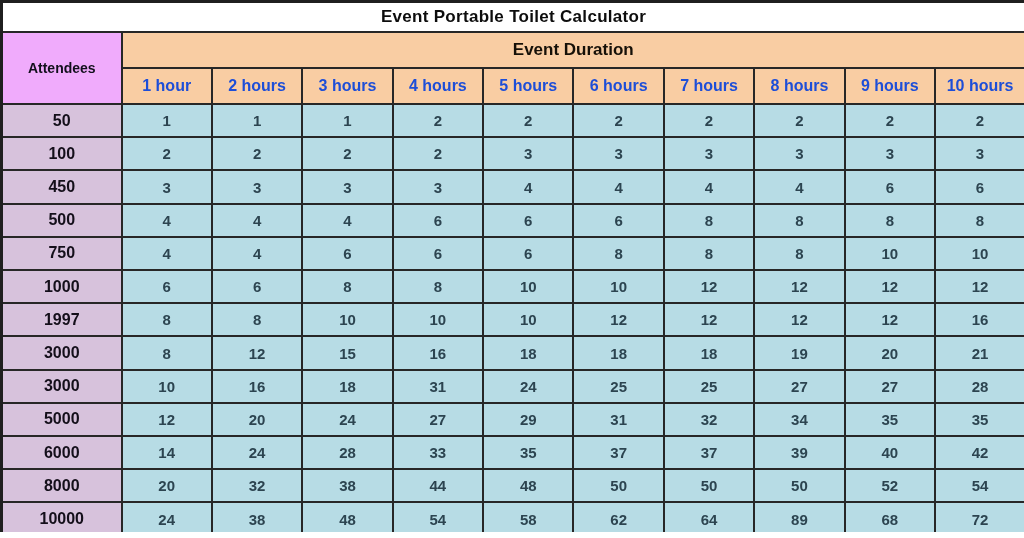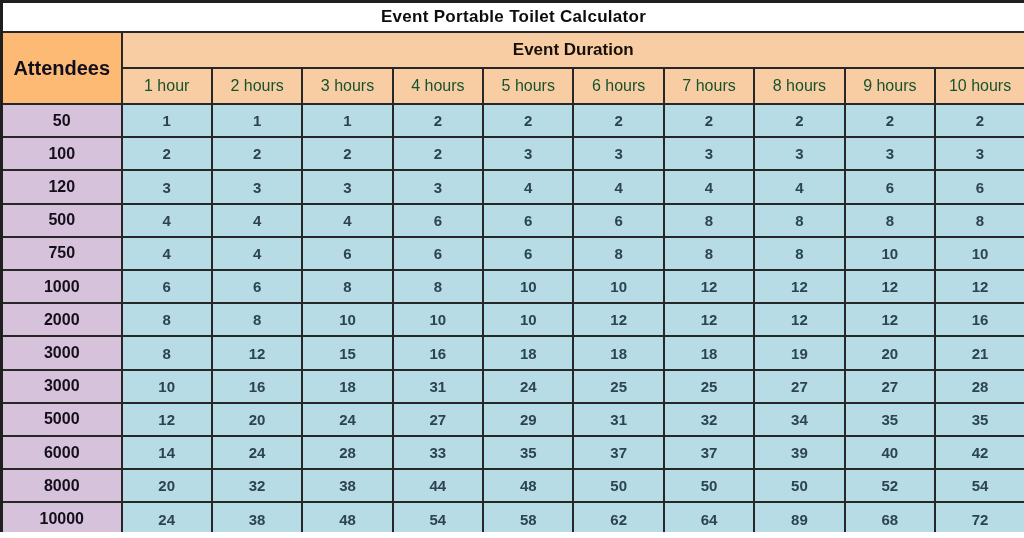--- a/index.html
+++ b/index.html
@@ -30,38 +30,38 @@
   }
   tr.title-row td {
     background: #ffffff;
     height: 28px;
     font-size: 17px;
     font-weight: bold;
     color: #0d0d0d;
     letter-spacing: 0.3px;
   }
   td.corner-cell {
-    background: #fdba74;
-    font-size: 20px;
+    background: #f0abfc;
+    font-size: 14px;
     font-weight: bold;
     color: #120f1c;
   }
   td.group-cell {
     background: #f9cda3;
     height: 34px;
     font-size: 17px;
     font-weight: bold;
     color: #161008;
   }
   tr.hours-row td {
     background: #f9cda3;
     height: 34px;
     font-size: 16px;
-    font-weight: normal;
-    color: #14532d;
+    font-weight: bold;
+    color: #1d4ed8;
   }
   td.row-label-cell {
     background: #d7c2dc;
     font-size: 16px;
     font-weight: bold;
     color: #140f1a;
   }
   td.value-cell {
     background: #b7dce5;
     font-size: 15px;
@@ -118,21 +118,21 @@
           <td class="value-cell">2</td>
           <td class="value-cell">2</td>
           <td class="value-cell">3</td>
           <td class="value-cell">3</td>
           <td class="value-cell">3</td>
           <td class="value-cell">3</td>
           <td class="value-cell">3</td>
           <td class="value-cell">3</td>
         </tr>
         <tr>
-          <td class="row-label-cell">120</td>
+          <td class="row-label-cell">450</td>
           <td class="value-cell">3</td>
           <td class="value-cell">3</td>
           <td class="value-cell">3</td>
           <td class="value-cell">3</td>
           <td class="value-cell">4</td>
           <td class="value-cell">4</td>
           <td class="value-cell">4</td>
           <td class="value-cell">4</td>
           <td class="value-cell">6</td>
           <td class="value-cell">6</td>
@@ -170,21 +170,21 @@
           <td class="value-cell">8</td>
           <td class="value-cell">8</td>
           <td class="value-cell">10</td>
           <td class="value-cell">10</td>
           <td class="value-cell">12</td>
           <td class="value-cell">12</td>
           <td class="value-cell">12</td>
           <td class="value-cell">12</td>
         </tr>
         <tr>
-          <td class="row-label-cell">2000</td>
+          <td class="row-label-cell">1997</td>
           <td class="value-cell">8</td>
           <td class="value-cell">8</td>
           <td class="value-cell">10</td>
           <td class="value-cell">10</td>
           <td class="value-cell">10</td>
           <td class="value-cell">12</td>
           <td class="value-cell">12</td>
           <td class="value-cell">12</td>
           <td class="value-cell">12</td>
           <td class="value-cell">16</td>

